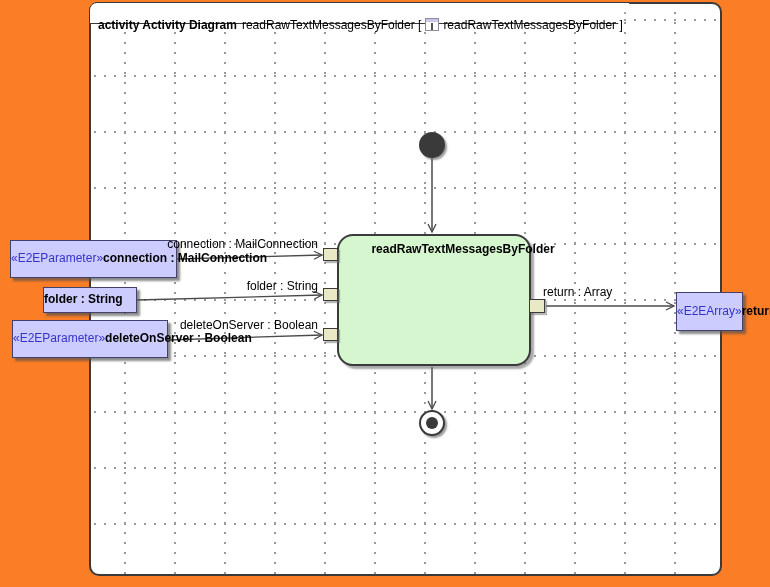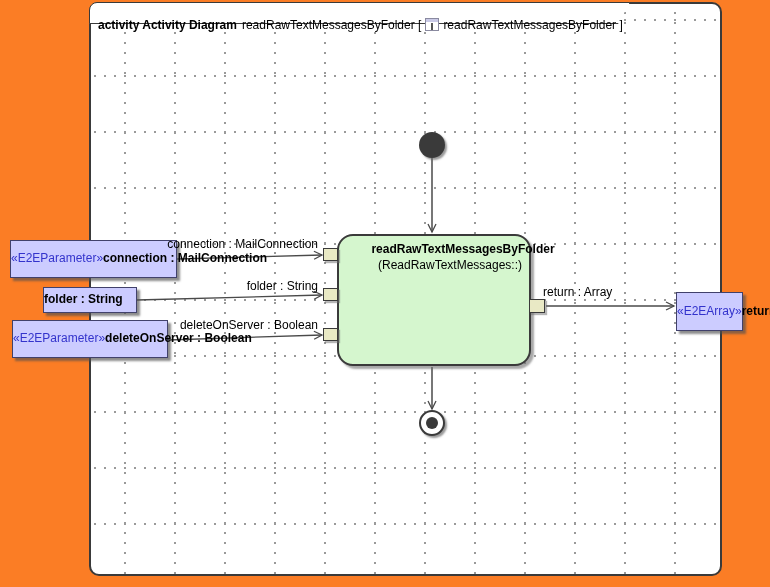--- a/index.html
+++ b/index.html
@@ -139,21 +139,20 @@
 
   <div class="tab-shape"></div>
   <div class="tab-text">
     <span class="kw">activity Activity Diagram</span><span>readRawTextMessagesByFolder [</span><span class="diagram-icon"></span><span>readRawTextMessagesByFolder ]</span>
   </div>
 
   <div class="initial-node"></div>
 
   <div class="activity-node">
     <div class="title">readRawTextMessagesByFolder</div>
-    <div class="qualifier">(ReadRawTextMessages::)</div>
   </div>
 
   <div class="pin p1"></div>
   <div class="pin p2"></div>
   <div class="pin p3"></div>
   <div class="pin p4"></div>
 
   <div class="param-box box-connection">
     <span class="stereo">«E2EParameter»</span>
     <span class="pname">connection : MailConnection</span>

